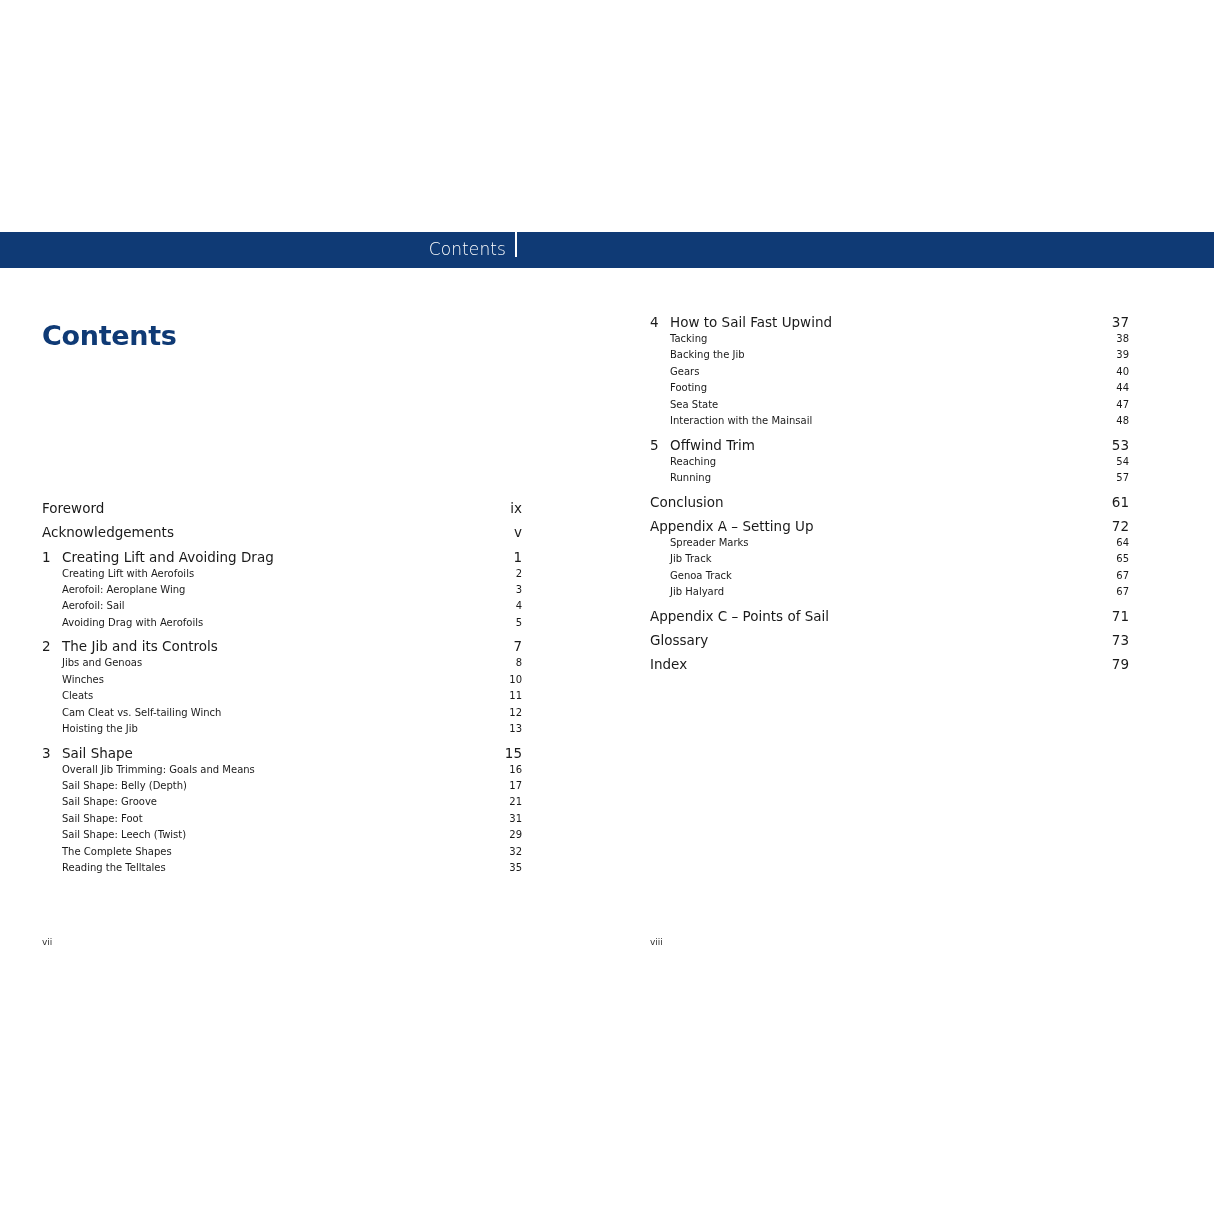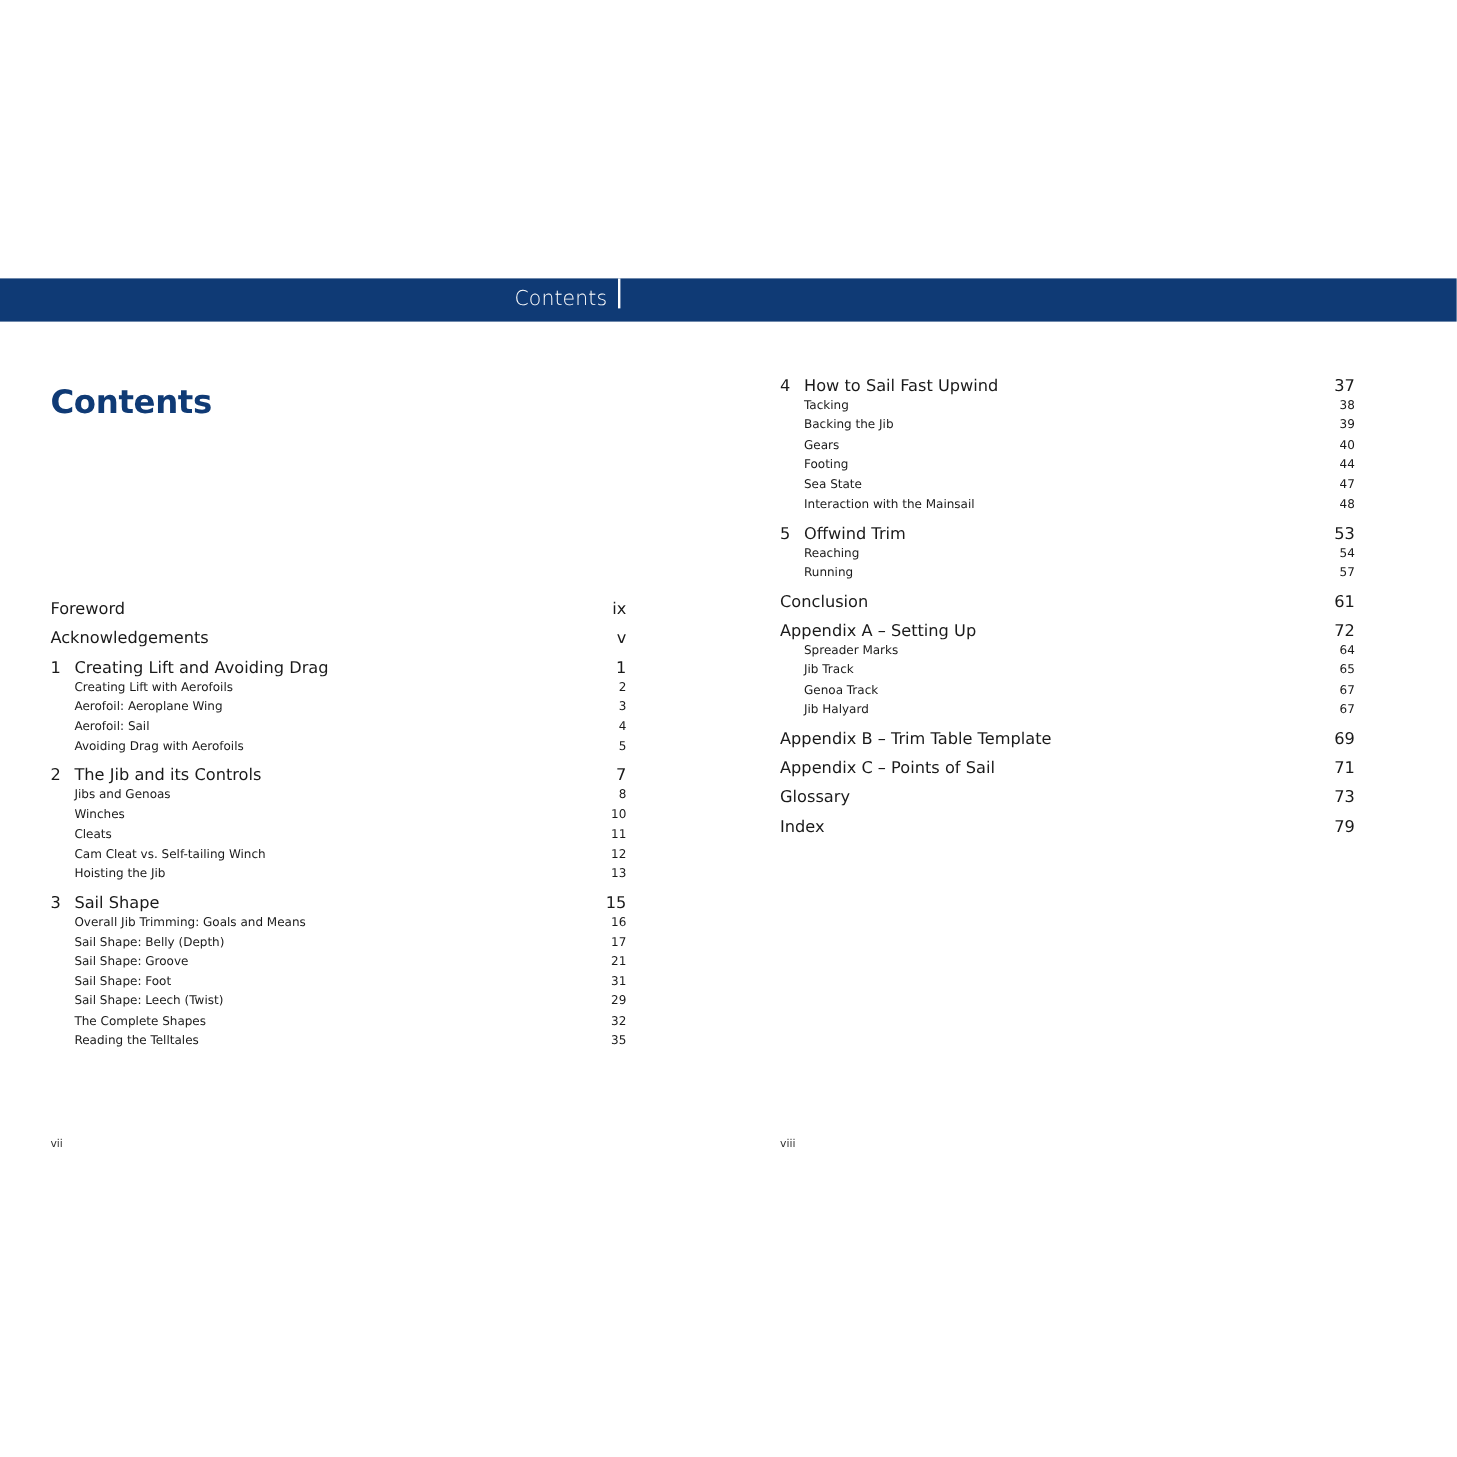--- a/index.html
+++ b/index.html
@@ -35,21 +35,21 @@
       display: flex; justify-content: space-between; align-items: baseline;
       font-size: 10px; line-height: 16.4px; height: 16.4px;
     }
     .entry.major { font-size: 13.5px; line-height: 17px; height: 17px; }
     .group { margin-bottom: 7.3px; }
     .entry .left { display: flex; align-items: baseline; white-space: nowrap; }
     .entry .num { width: 20px; display: inline-block; }
     .entry.sub .left { padding-left: 20px; }
     .entry .page { text-align: right; white-space: nowrap; }
     .folio {
-      position: absolute; top: 937px; font-size: 9px; color: #333; margin-top: 12px;
+      position: absolute; top: 937px; font-size: 9px; color: #333;
     }
   </style>
 </head>
 <body>
 
 <div class="header-bar"></div>
 <div class="header-title">Contents</div>
 <div class="header-divider"></div>
 
 <h1 class="big-title" style="margin:0;">Contents</h1>
@@ -298,28 +298,20 @@
       <div class="entry sub">
         <span class="left">
           <span>Jib Halyard</span>
         </span>
         <span class="page">67</span>
       </div>
     </div>
     <div class="group">
       <div class="entry major">
         <span class="left">
-          <span>Appendix B – Trim Table Template</span>
-        </span>
-        <span class="page">69</span>
-      </div>
-    </div>
-    <div class="group">
-      <div class="entry major">
-        <span class="left">
           <span>Appendix C – Points of Sail</span>
         </span>
         <span class="page">71</span>
       </div>
     </div>
     <div class="group">
       <div class="entry major">
         <span class="left">
           <span>Glossary</span>
         </span>

